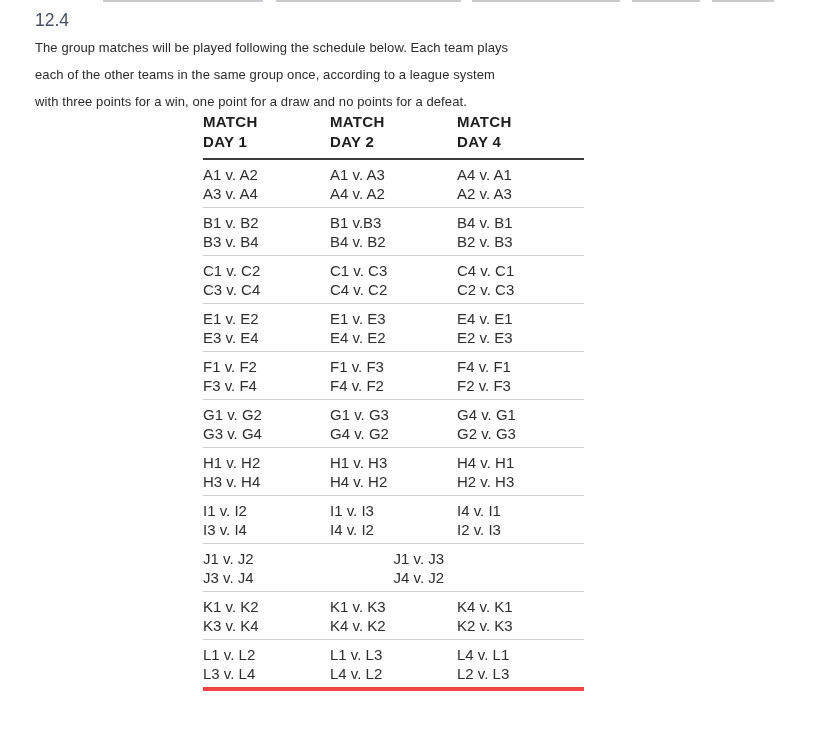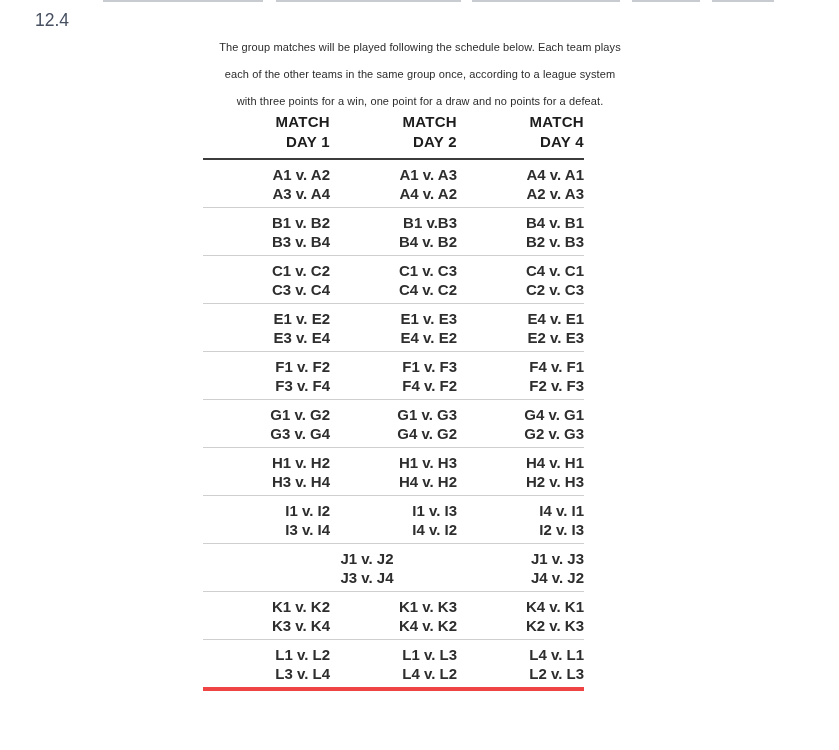--- a/index.html
+++ b/index.html
@@ -25,56 +25,54 @@
     position: absolute; top: 7px; left: 35px; width: 770px;
     display: flex;
     flex-direction: column;
   }
   .section-number {
     width: 53px; flex: none;
     font-size: 17.5px; line-height: 27px;
     color: #475060;
   }
   .section-text {
-    font-size: 11px; line-height: 27px;
+    font-size: 13px; line-height: 27px;
     color: #2b2b2b;
     letter-spacing: 0.1px;
-    text-align: center;
   }
 
   
   .match-table {
     position: absolute; left: 203px; top: 112px; width: 381px;
     color: #2e2e2e;
   }
   .table-head {
     display: flex;
     padding-bottom: 6px;
     border-bottom: 2px solid #3c3c3c;
   }
   .head-col {
     flex: 1 1 0;
-    text-align: right;
+    text-align: left;
     font-weight: bold;
     font-size: 15px; line-height: 20px;
     letter-spacing: 0.3px;
     color: #1d1d1d;
   }
   .table-body .group-row {
     display: flex;
     padding: 4.5px 0;
     border-bottom: 1px solid #cfcfcf;
   }
   .table-body .group-row:last-child {
     border-bottom: 4px solid #ef4444;
   }
   .cell {
     flex: 1 1 0;
-    text-align: right;
-    font-weight: bold;
+    text-align: left;
   }
   .match-line {
     font-size: 15px; line-height: 19px;
     white-space: nowrap;
   }
 </style>
 </head>
 <body>
 
 <div class="top-remnant">

